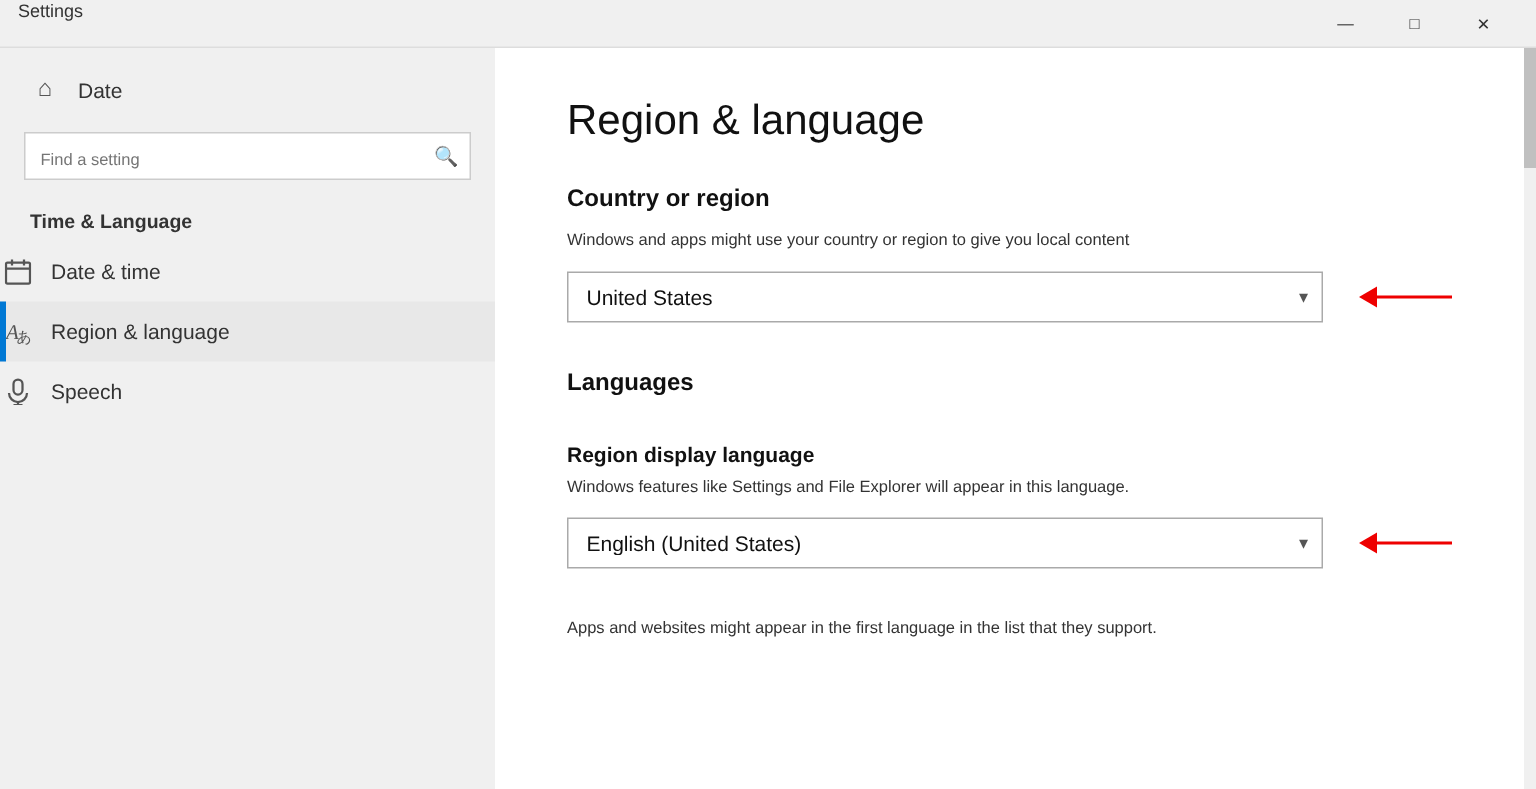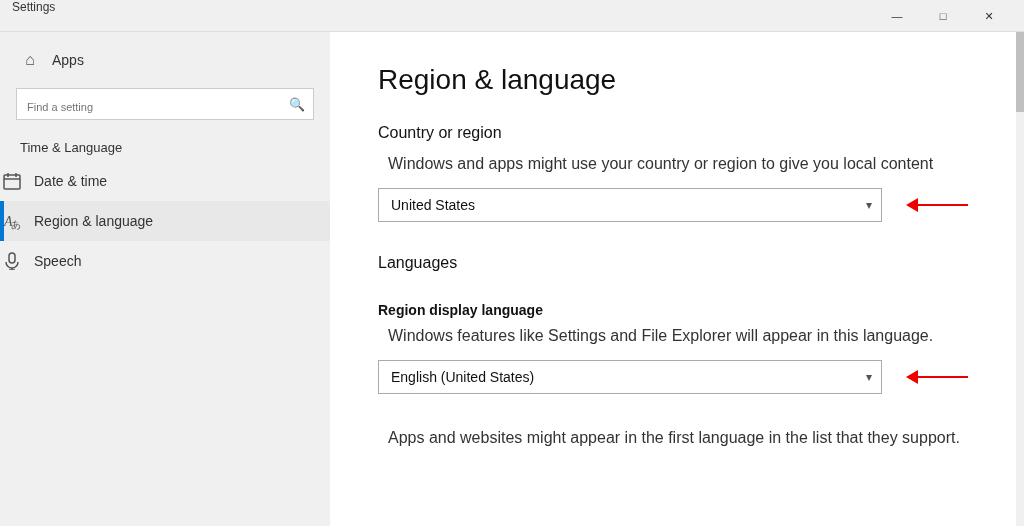--- a/index.html
+++ b/index.html
@@ -90,21 +90,21 @@
       position: absolute;
       right: 8px;
       top: 50%;
       transform: translateY(-50%);
       color: #555;
       font-size: 13px;
     }
 
     .sidebar-section-title {
       font-size: 13px;
-      font-weight: 400;
+      font-weight: 700;
       padding: 12px 20px 6px 20px;
       color: #333;
     }
 
     .sidebar-item {
       display: flex;
       align-items: center;
       gap: 12px;
       padding: 10px 2px;
       cursor: pointer;
@@ -162,31 +162,30 @@
 
     .page-title {
       font-size: 28px;
       font-weight: 300;
       color: #111;
       margin-bottom: 28px;
     }
 
     .section-title {
       font-size: 16px;
-      font-weight: 400;
+      font-weight: 700;
       color: #111;
       margin-bottom: 10px;
     }
 
     .section-desc {
-      font-size: 16px;
+      font-size: 11px;
       color: #333;
       margin-bottom: 12px;
       line-height: 1.5;
-      margin-left: 10px;
     }
 
     .dropdown-row {
       display: flex;
       align-items: center;
       gap: 24px;
       margin-bottom: 32px;
     }
 
     .select-wrapper {
@@ -246,21 +245,21 @@
     <button class="title-btn close-btn">✕</button>
   </div>
 </div>
 
 <div class="app-body">
 
   <div class="sidebar">
 
     <div class="sidebar-home">
       <span class="sidebar-icon">⌂</span>
-      <span>Apps</span>
+      <span>Date</span>
     </div>
 
     <div class="search-box">
       <input type="text" placeholder="Find a setting" style="">
       <span class="search-icon-wrap">🔍</span>
     </div>
 
     <div class="sidebar-section-title">Time &amp; Language</div>
 
     <div class="sidebar-item">

